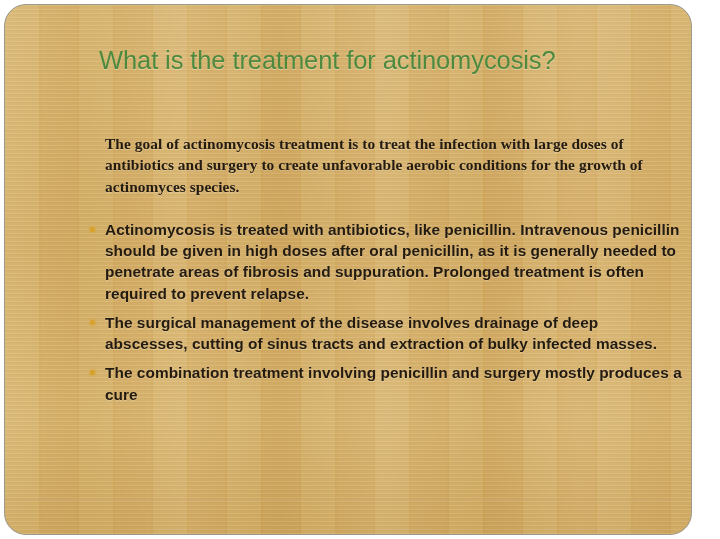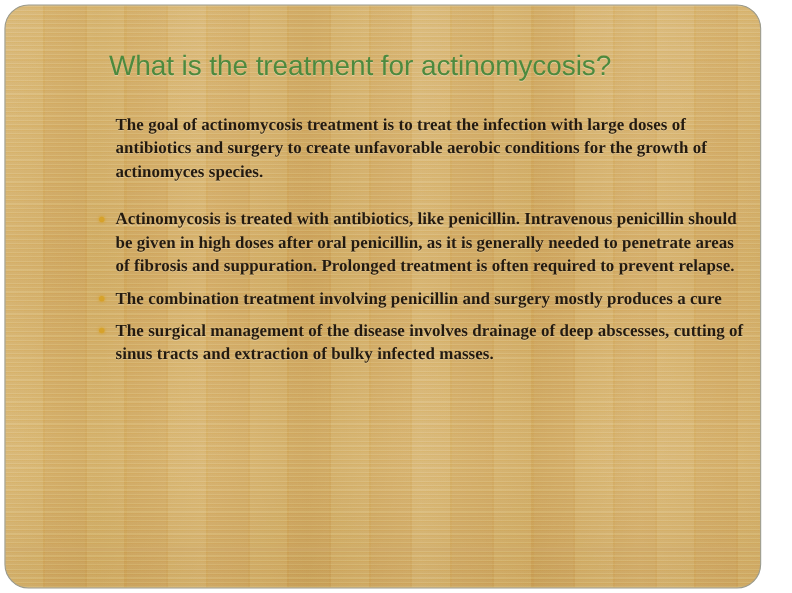--- a/index.html
+++ b/index.html
@@ -86,21 +86,21 @@
     color: #4d8a3e;
     letter-spacing: -0.1px;
     line-height: 1.15;
     text-shadow: 0 1px 0 rgba(255,255,255,0.30);
   }
 
   
   #body {
     position: absolute;
     left: 78px;
-    top: 98px;
+    top: 128px;
     width: 600px;
     color: #231a10;
   }
 
   .intro {
     margin: 0 0 0 22px;
     width: 566px;
     font-family: "Liberation Serif", serif;
     font-size: 15.4px;
     font-weight: bold;
@@ -112,21 +112,21 @@
   ul.bullets {
     list-style: none;
     margin: 22px 0 0 0;
     padding: 0;
     width: 600px;
   }
   ul.bullets > li {
     position: relative;
     padding-left: 22px;
     margin: 0 0 8px 0;
-    font-family: Liberation Serif, serif;
+    font-family: Liberation Sans, sans-serif;
     font-size: 15.4px;
     font-weight: bold;
     line-height: 1.38;
     letter-spacing: 0.05px;
     text-shadow: 0 1px 0 rgba(255,255,255,0.22);
   }
   ul.bullets > li:last-child { margin-bottom: 0; }
 
   .marker {
     position: absolute;
@@ -150,22 +150,22 @@
 
     <p class="intro">The goal of actinomycosis treatment is to treat the infection with large doses of antibiotics and surgery to create unfavorable aerobic conditions for the growth of actinomyces species.</p>
 
     <ul class="bullets">
       <li>
         <span class="marker"></span>
         <span>Actinomycosis is treated with antibiotics, like penicillin. Intravenous penicillin should be given in high doses after oral penicillin, as it is generally needed to penetrate areas of fibrosis and suppuration. Prolonged treatment is often required to prevent relapse.</span>
       </li>
       <li>
         <span class="marker"></span>
-        <span>The combination treatment involving penicillin and surgery mostly produces a cure</span>
+        <span>The surgical management of the disease involves drainage of deep abscesses, cutting of sinus tracts and extraction of bulky infected masses.</span>
       </li>
       <li>
         <span class="marker"></span>
-        <span>The surgical management of the disease involves drainage of deep abscesses, cutting of sinus tracts and extraction of bulky infected masses.</span>
+        <span>The combination treatment involving penicillin and surgery mostly produces a cure</span>
       </li>
     </ul>
 
   </div>
 </div>
 
 </body></html>

